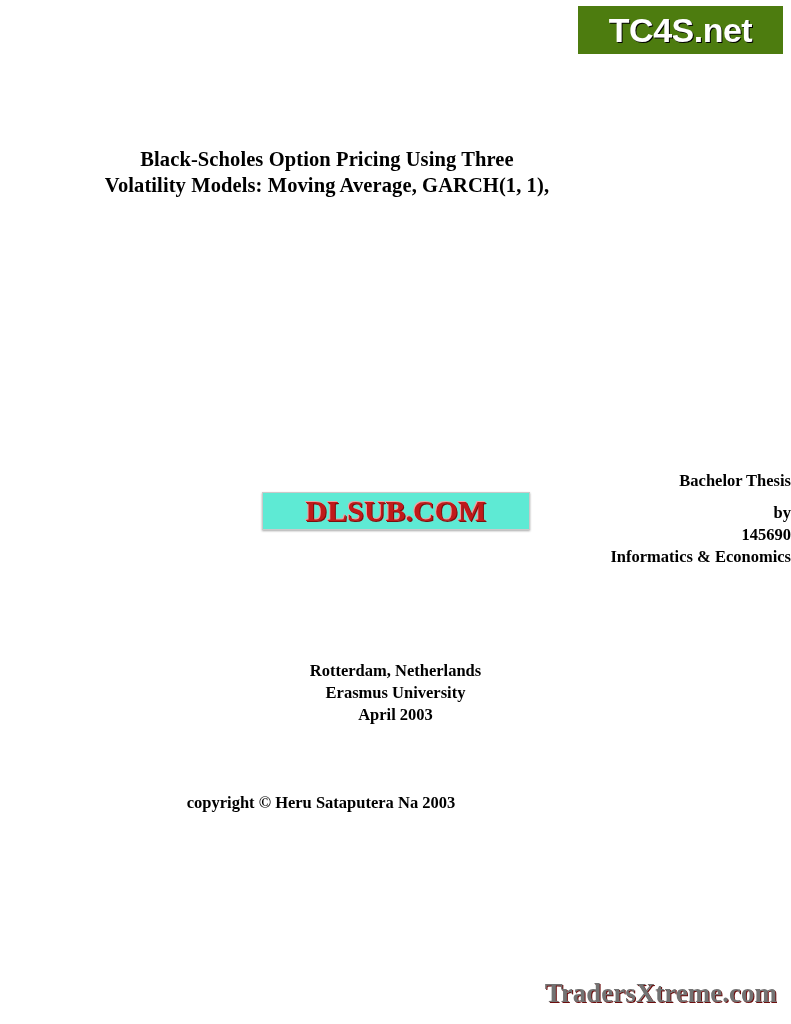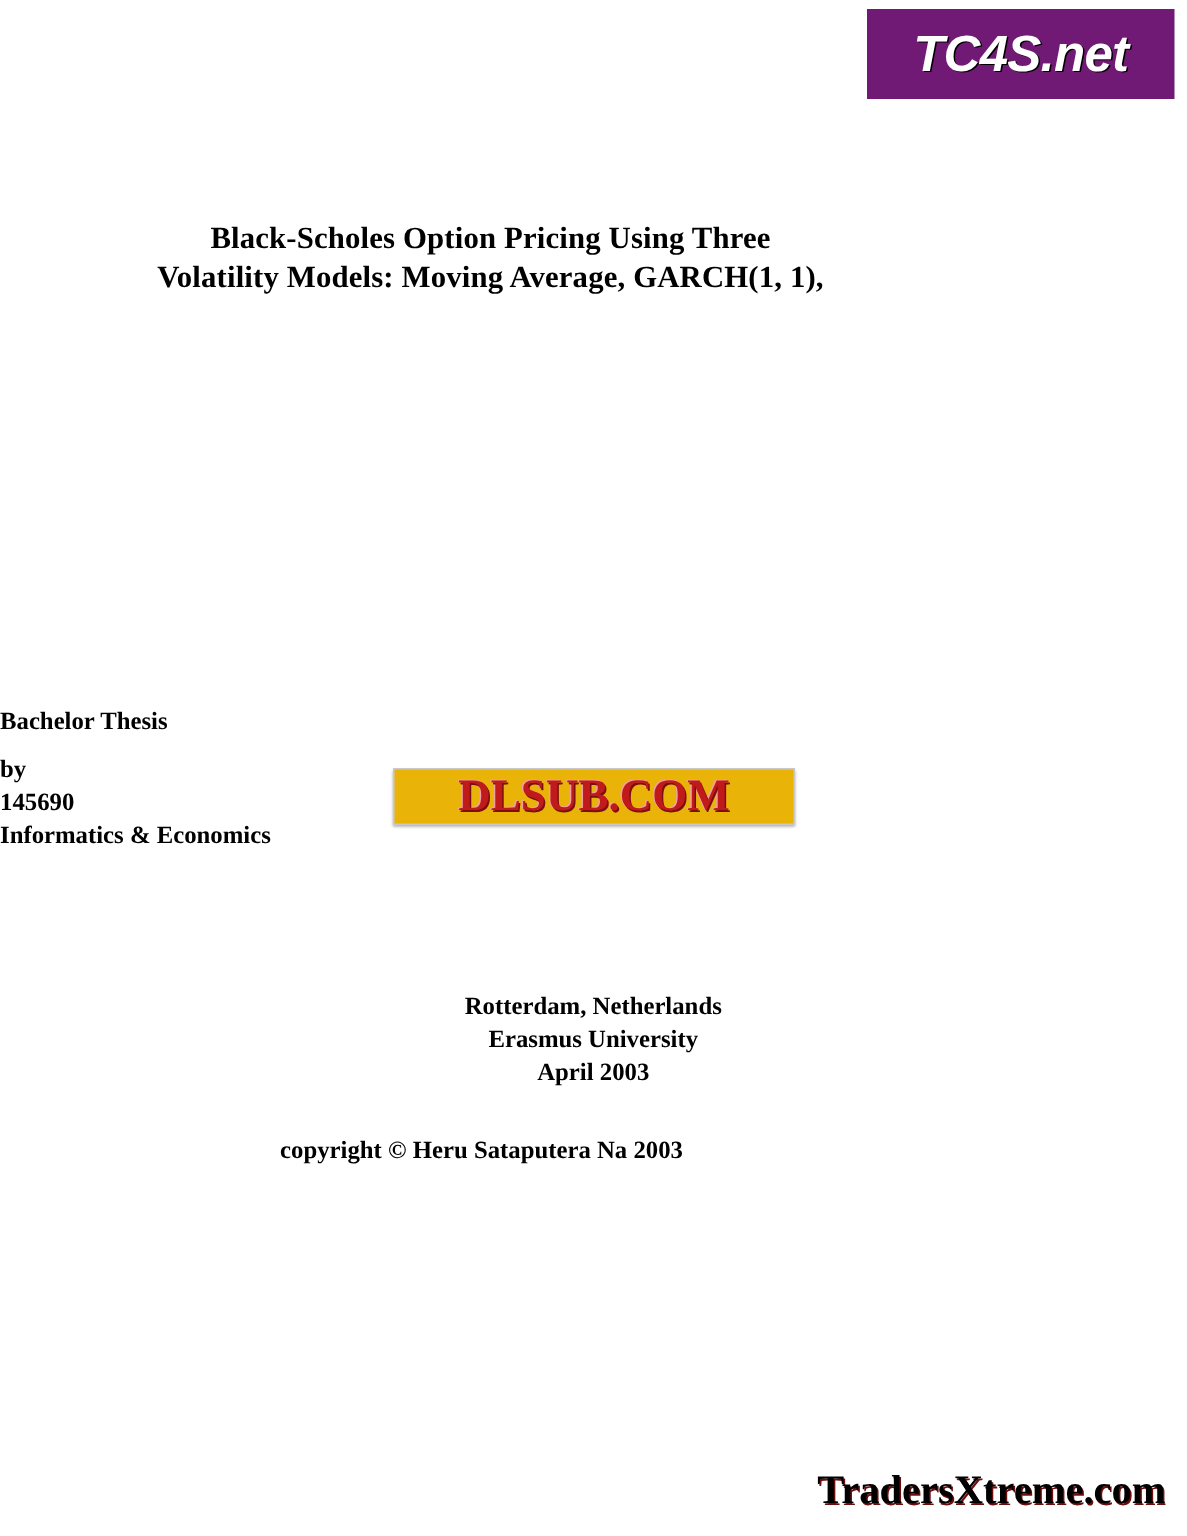--- a/index.html
+++ b/index.html
@@ -23,27 +23,26 @@
     width: 791px;
     height: 1024px;
   }
 
   
   .wm-top {
     position: absolute;
     right: 8px;
     top: 6px;
     width: 205px;
-    height: 60px;
-    background: #701a75;
+    height: 48px;
+    background: #4d7c0f;
     display: flex;
     align-items: center;
     justify-content: center;
     overflow: hidden;
-    font-style: italic;
   }
   .wm-top-text {
     font-family: "Liberation Sans", sans-serif;
     font-weight: bold;
     font-size: 34px;
     letter-spacing: -0.5px;
     color: #ffffff;
     text-shadow: 1px 1px 0 #000000;
     white-space: nowrap;
   }
@@ -64,61 +63,60 @@
     letter-spacing: 0.1px;
     white-space: nowrap;
   }
 
   
   .author-block {
     position: absolute;
     left: 0;
     top: 470px;
     width: 791px;
-    text-align: left;
+    text-align: right;
   }
   .center-line {
     font-family: "Liberation Serif", serif;
     font-weight: bold;
     font-size: 16.5px;
     line-height: 22px;
     white-space: nowrap;
   }
   .spacer-sm { height: 10px; }
 
   .uni-block {
     position: absolute;
     left: 0;
     top: 660px;
     width: 791px;
     text-align: center;
   }
   .copy-block {
     position: absolute;
     left: 0;
-    top: 756px;
+    top: 792px;
     width: 642px;
     text-align: center;
   }
 
   
   .wm-stamp {
     position: absolute;
     left: 262px;
     top: 492px;
     width: 266px;
     height: 36px;
-    background: #eab308;
+    background: #5eead4;
     border: 1px solid #c9c9c9;
     box-shadow: 0 1px 2px rgba(0,0,0,0.35);
     display: flex;
     align-items: center;
     justify-content: center;
     overflow: hidden;
-    margin-top: 20px;
   }
   .wm-stamp-text {
     font-family: "Liberation Serif", serif;
     font-weight: bold;
     font-size: 30px;
     letter-spacing: 0px;
     color: #c01a1a;
     text-shadow: 1px 1px 0 #7a0f0f, -1px -1px 0 #f0a0a0;
     white-space: nowrap;
   }
@@ -132,21 +130,21 @@
     height: 30px;
     display: flex;
     align-items: center;
     justify-content: flex-end;
     overflow: hidden;
   }
   .wm-bottom-text {
     font-family: "Liberation Serif", serif;
     font-weight: bold;
     font-size: 27px;
-    color: #000000;
+    color: #737373;
     text-shadow: 1px 1px 0 #6d0d0d;
     white-space: nowrap;
   }
 </style>
 </head>
 <body>
 
 <div class="page">
 
   <div class="wm-top">

